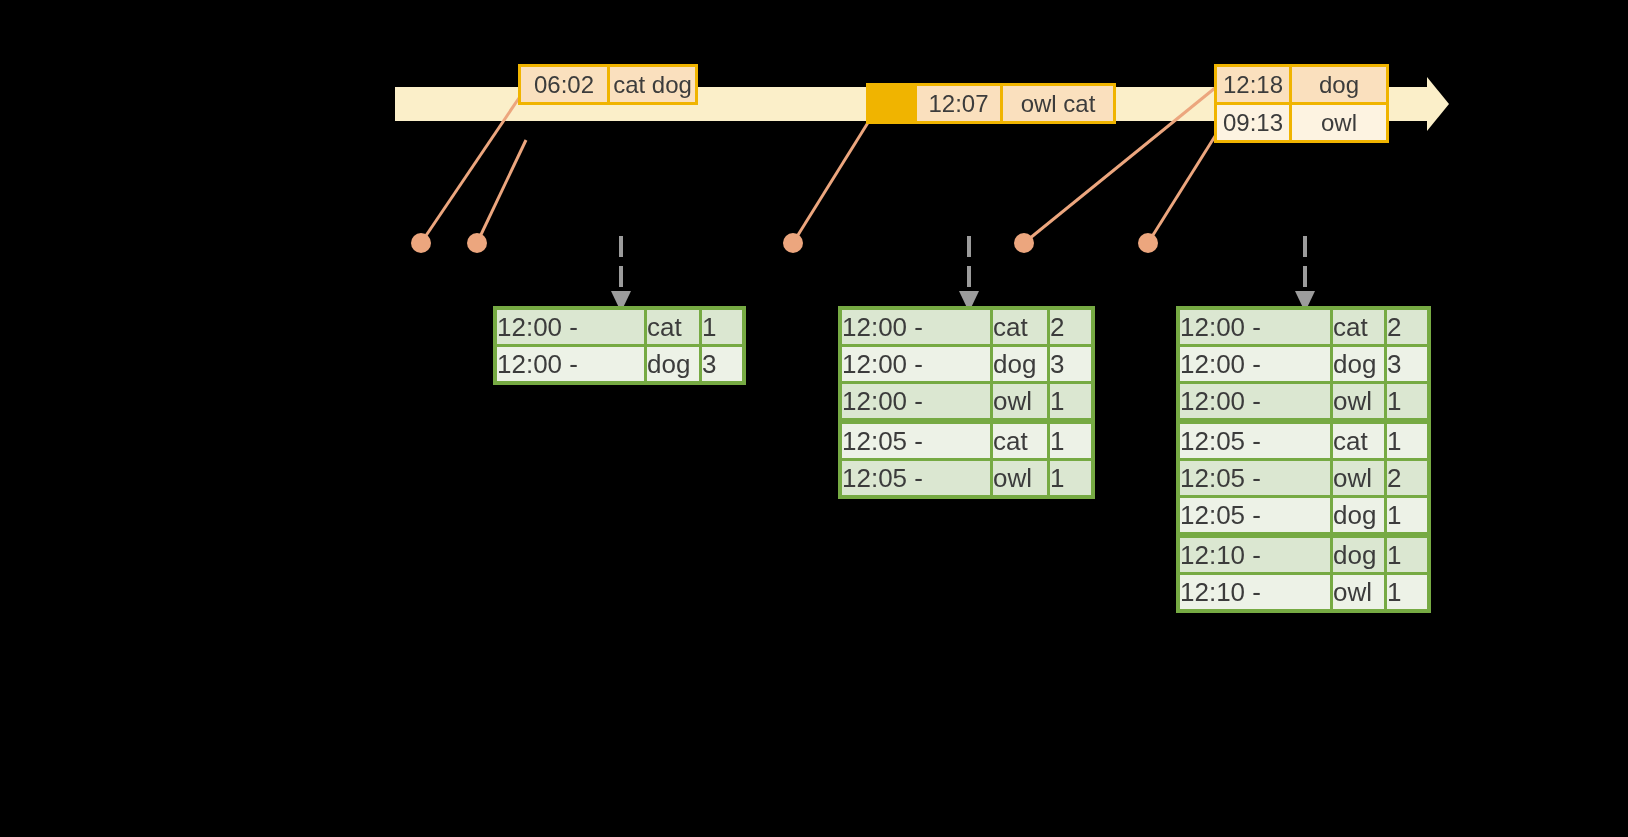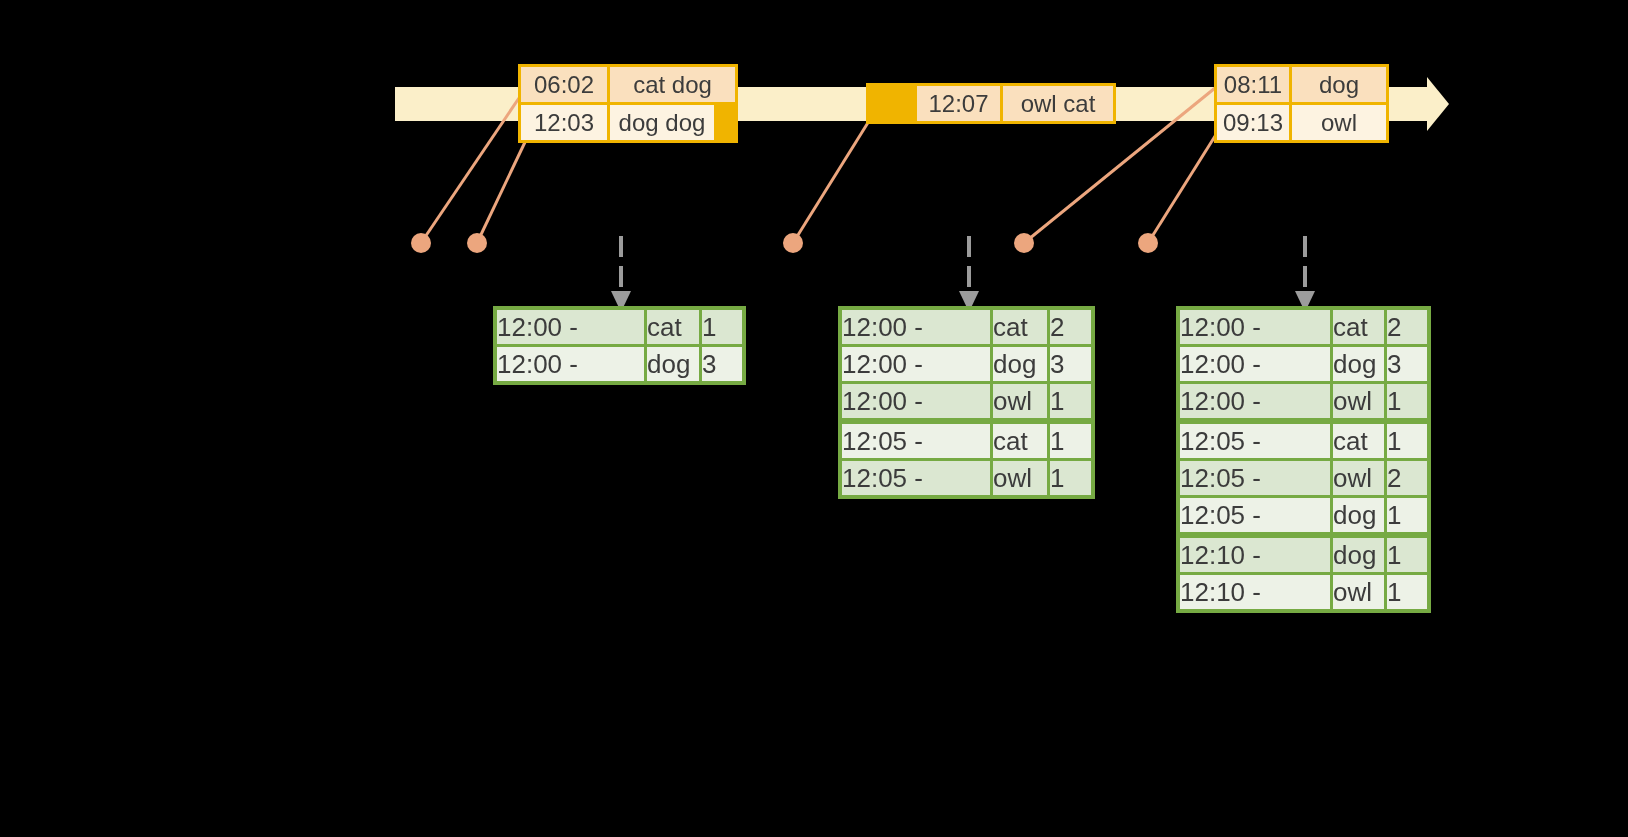--- a/index.html
+++ b/index.html
@@ -68,36 +68,32 @@
       <line x1="969" y1="236" x2="969" y2="293" stroke-width="4" stroke-dasharray="21 9" fill="none"></line>
       <path d="M959 291 L979 291 L969 312 Z" stroke="none"></path>
       <line x1="1305" y1="236" x2="1305" y2="293" stroke-width="4" stroke-dasharray="21 9" fill="none"></line>
       <path d="M1295 291 L1315 291 L1305 312 Z" stroke="none"></path>
     </g>
   </svg>
 
   <div class="etable" style="left:518px;top:64px">
       <div class="erow alt0">
         <div class="ecell time" style="width: 86px;">06:02</div>
-        <div class="ecell words" style="width: 128px;">cat dog</div>
-      </div>
-      <div class="erow alt1">
-        <div class="ecell time" style="width: 86px;">12:03</div>
-        <div class="ecell words" style="width: 107px;">dog dog</div>
+        <div class="ecell words" style="width: 88px;">cat dog</div>
       </div>
     </div>
   <div class="etable" style="left:866px;top:83px">
       <div class="erow alt0">
         <div class="ecell time" style="width: 83px; margin-left: 48px;">12:07</div>
         <div class="ecell words" style="width: 113px;">owl cat</div>
       </div>
     </div>
   <div class="etable" style="left:1214px;top:64px">
       <div class="erow alt0">
-        <div class="ecell time" style="width: 72px;">08:11</div>
+        <div class="ecell time" style="width: 72px;">12:18</div>
         <div class="ecell words" style="width: 97px;">dog</div>
       </div>
       <div class="erow alt1">
         <div class="ecell time" style="width: 72px;">09:13</div>
         <div class="ecell words" style="width: 97px;">owl</div>
       </div>
     </div>
 
   <div class="rtable" style="left:493px;top:306px">
       <div class="rrow alt0">

